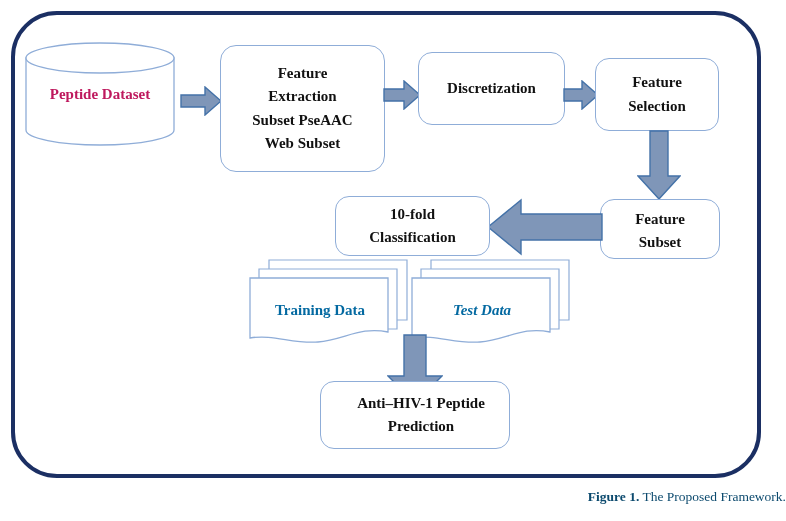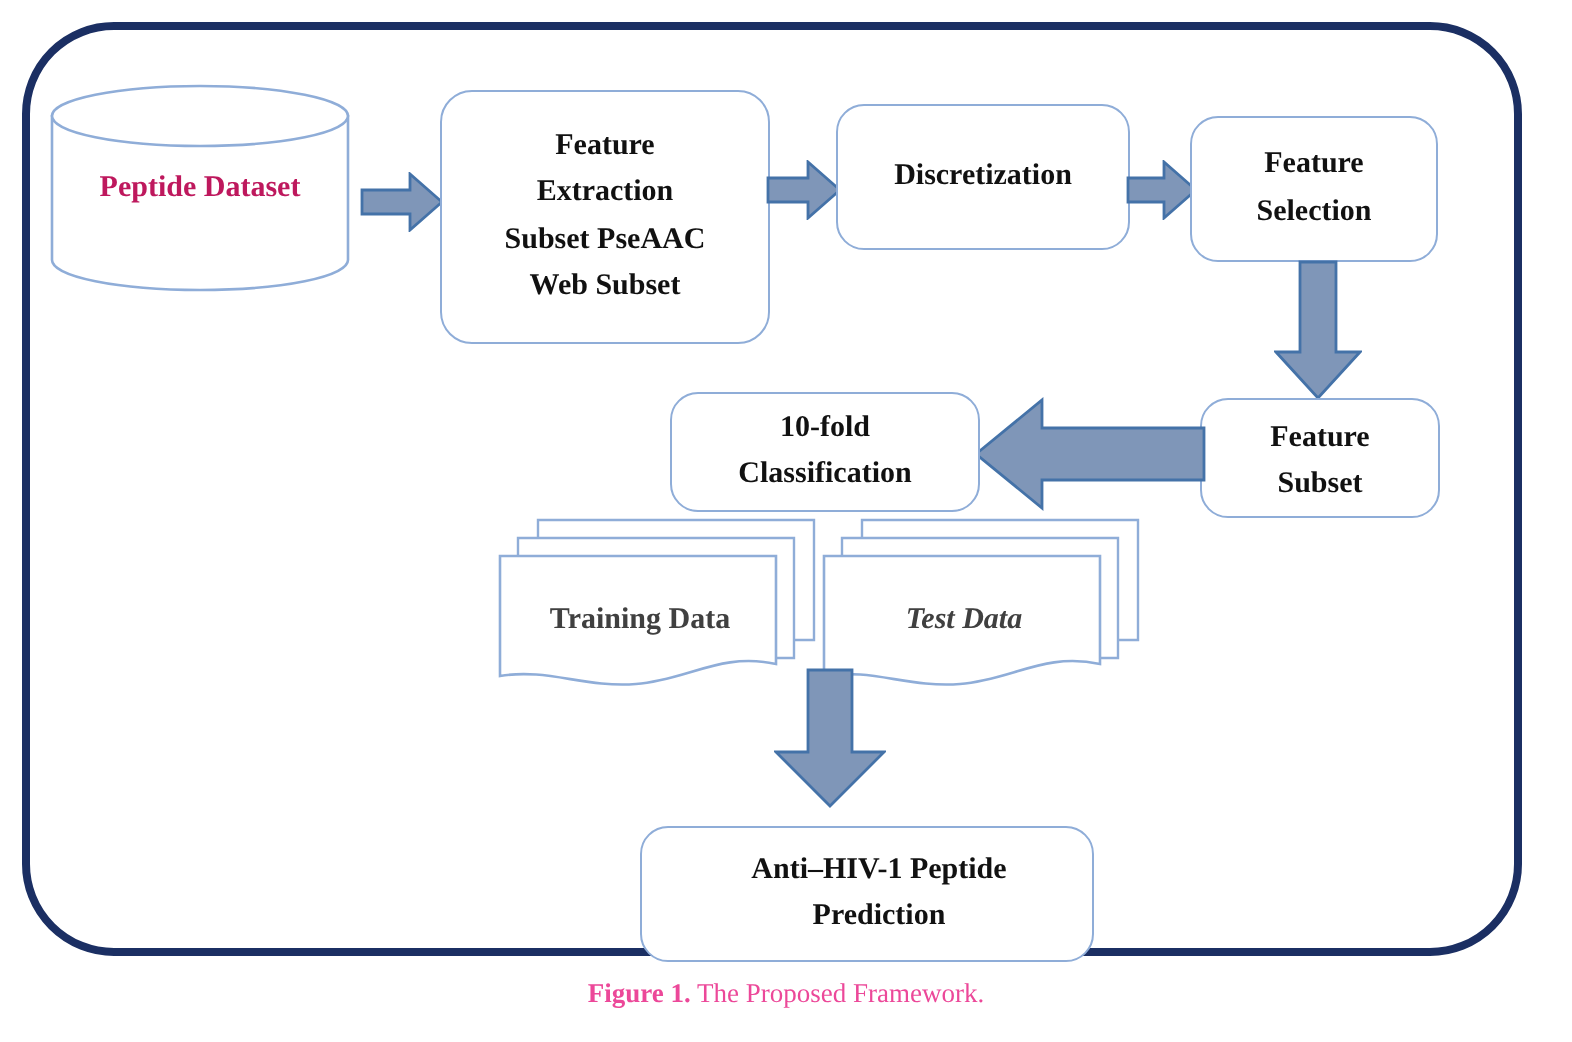--- a/index.html
+++ b/index.html
@@ -83,42 +83,42 @@
     position: absolute;
     left: 0;
     top: 0;
     width: 100%;
     height: 100%;
     display: flex;
     align-items: center;
     justify-content: center;
     font-weight: bold;
     font-size: 15px;
-    color: #404040;
+    color: #0369a1;
     white-space: nowrap;
     padding-top: 4px;
     padding-left: 2px;
     box-sizing: border-box;
   }
 
   
   .arrow {
     position: absolute;
   }
   .arrow svg { display: block; }
 
   
   #caption {
     position: absolute;
     left: 0;
     top: 489px;
     width: 786px;
-    text-align: center;
+    text-align: right;
     font-size: 13.5px;
-    color: #ec4899;
+    color: #0c4a6e;
     font-family: "Liberation Serif", "DejaVu Serif", serif;
   }
   #caption .cap-bold { font-weight: bold; }
 </style>
 </head>
 <body>
 
 <div id="figure-root">
 
   <div id="outer-frame"></div>
@@ -206,21 +206,21 @@
     </svg>
     <div class="doc-label" style="width:142px; height:68px; top:16px;">Test Data</div>
   </div>
 
   <div class="arrow" style="left:387px; top:334px;">
     <svg width="56" height="70" viewBox="0 0 56 70">
       <path d="M17,1 L39,1 L39,42 L55,42 L28,69 L1,42 L17,42 Z" fill="#7f96b8" stroke="#4472a8" stroke-width="1.4" stroke-linejoin="miter"></path>
     </svg>
   </div>
 
-  <div class="node" id="node-prediction" style="left:320px; top:413px; width:227px; height:68px;padding-left:12px;">
+  <div class="node" id="node-prediction" style="left:320px; top:381px; width:190px; height:68px;padding-left:12px;">
     <span class="line">Anti–HIV-1 Peptide</span>
     <span class="line">Prediction</span>
   </div>
 
   <div id="caption">
     <span class="cap-bold">Figure 1.</span><span> The Proposed Framework.</span>
   </div>
 
 </div>
 

